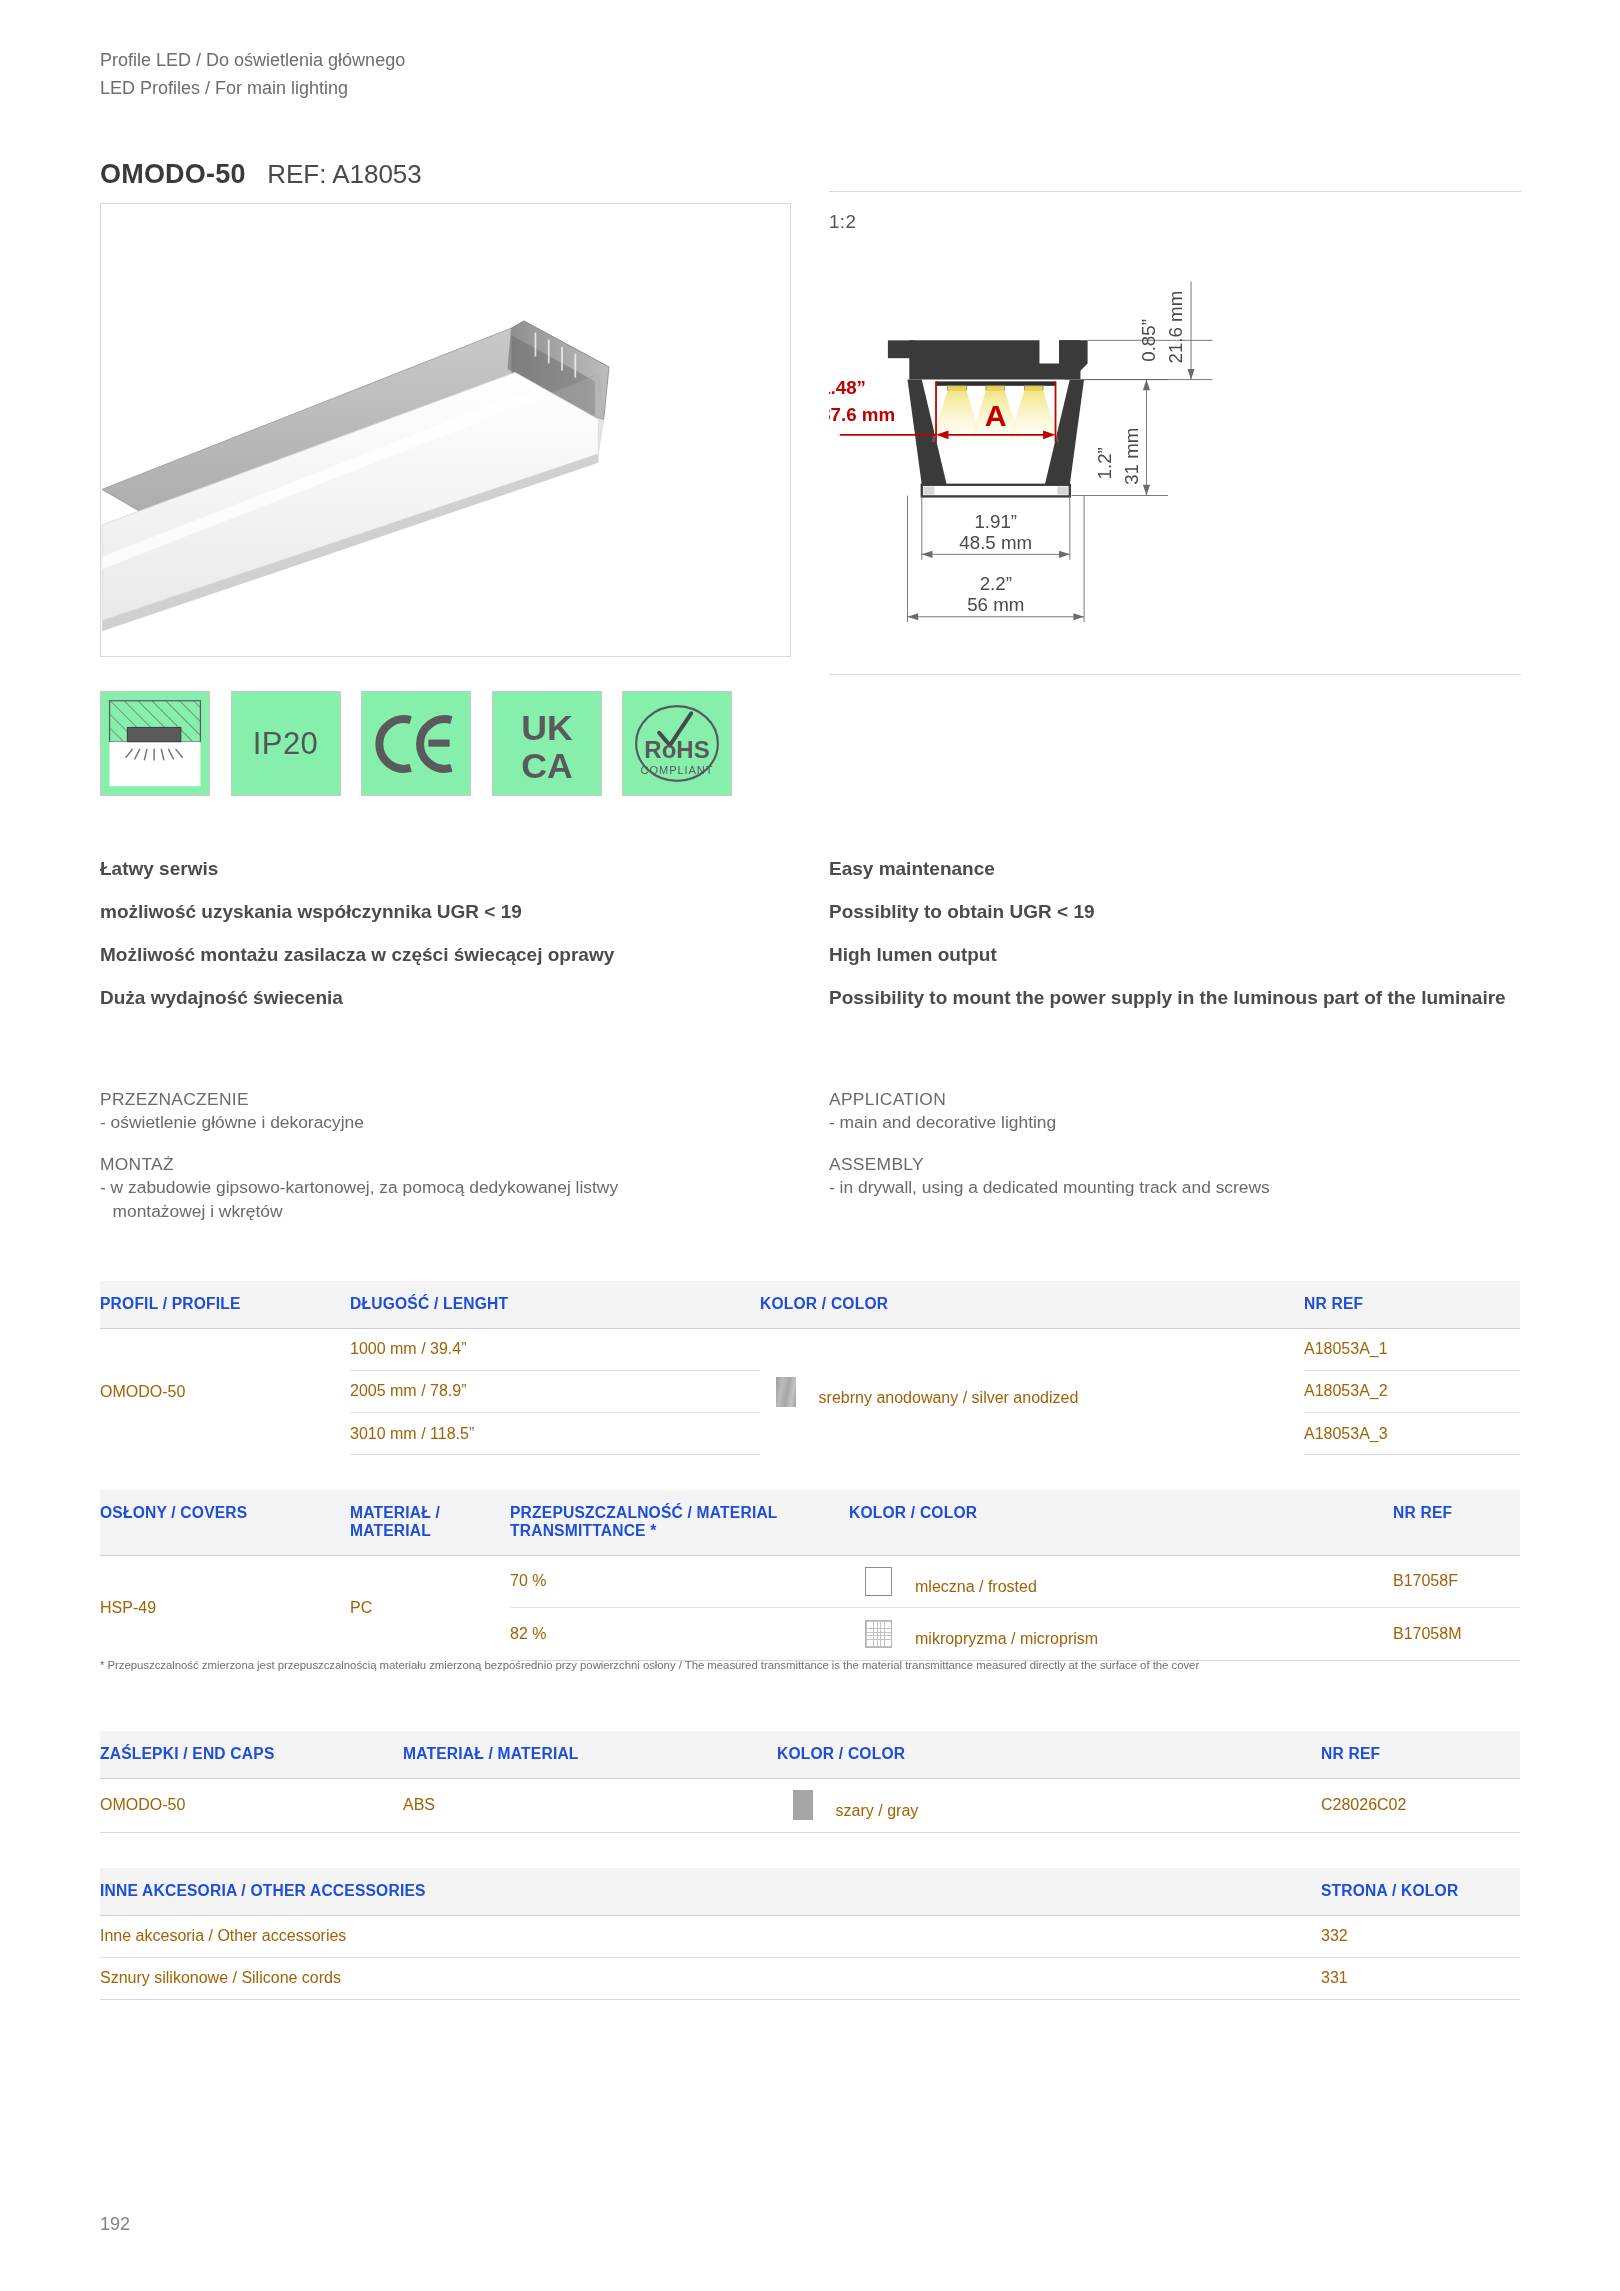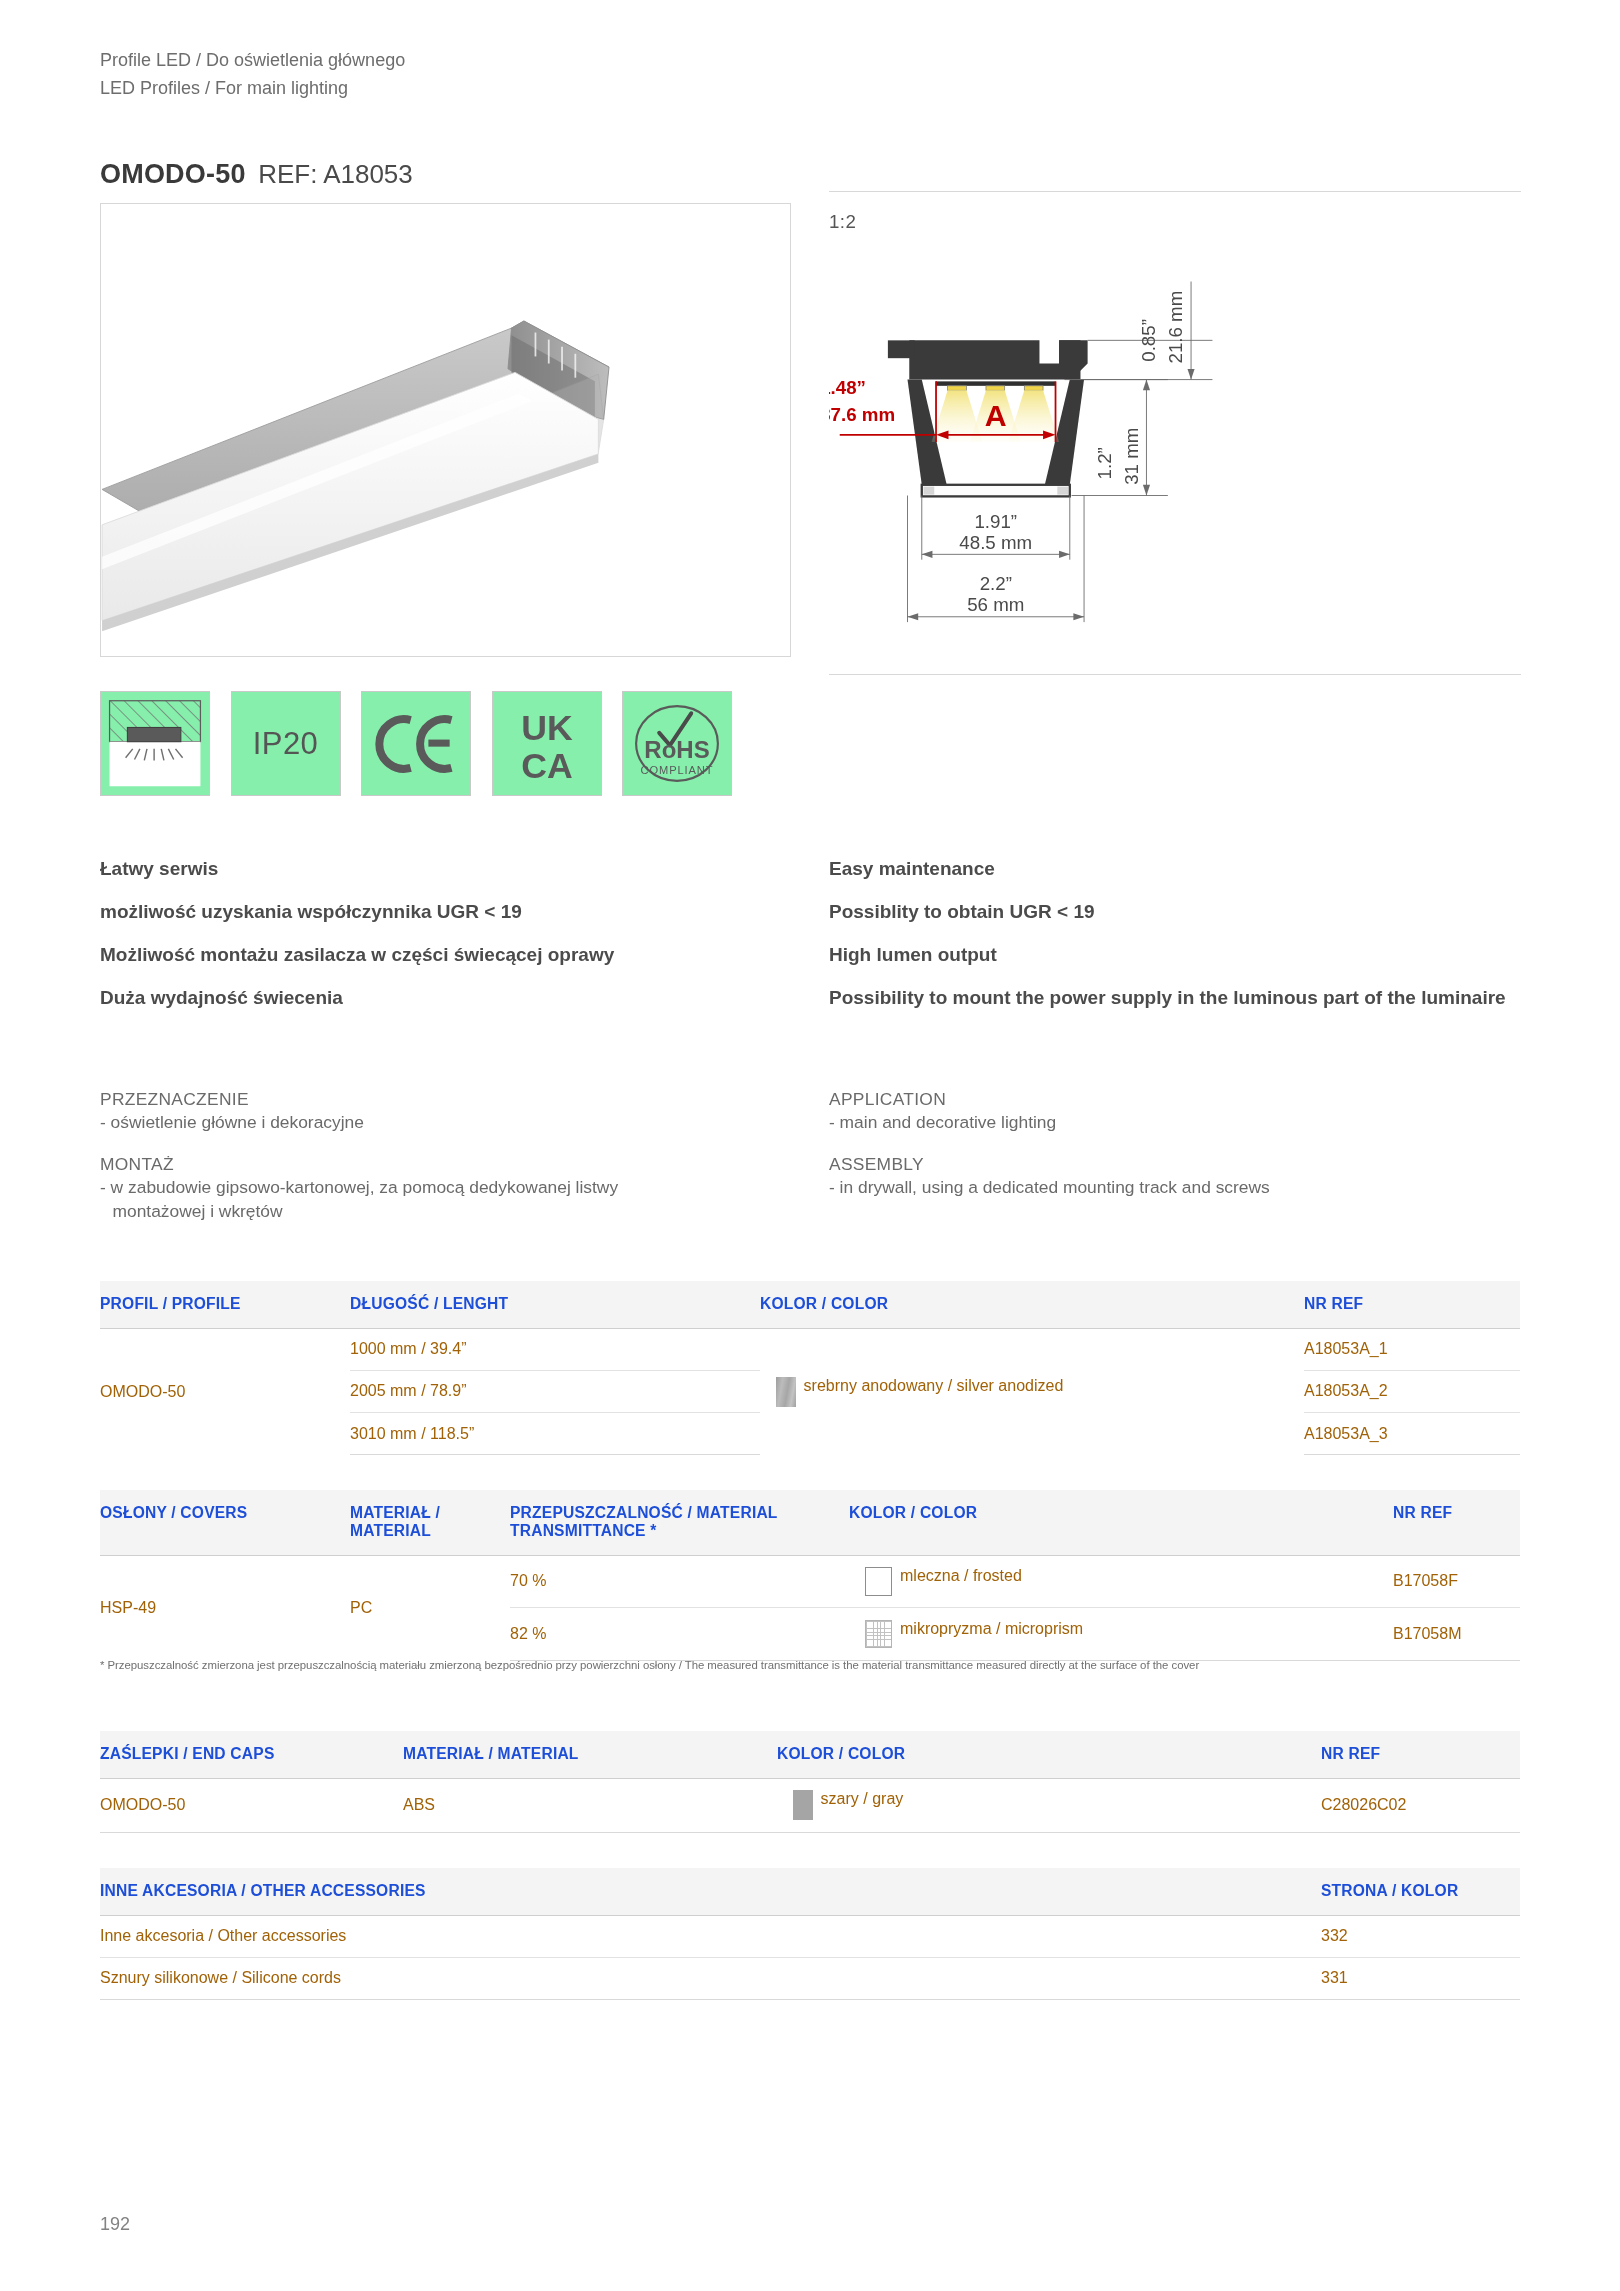--- a/index.html
+++ b/index.html
@@ -18,21 +18,21 @@
     position:absolute; left:100px; top:46px;
     font-size:18px; line-height:28px; color:#6d6d6d; font-weight:400;
   }
 
   
   .title-row {
     position:absolute; left:100px; top:159px;
     display:flex; align-items:baseline; gap:12.5px;
   }
   .title-model { font-size:27px; font-weight:bold; color:#3a3a3a; letter-spacing:0.2px; }
-  .title-ref { font-size:26px; font-weight:400; color:#4a4a4a; }
+  .title-ref { font-size:26px; font-weight:400; color:#4a4a4a;margin-left:9px; }
 
   
   .photo-box {
     position:absolute; left:100px; top:203px;
     width:691px; height:454px;
     border:0.9px solid #d7d7d7; background:#fff; overflow:hidden;
   }
   .photo-box svg { display:block; width:100%; height:100%; }
 
   
@@ -78,21 +78,21 @@
     background:#f4f4f4; text-align:left; font-size:15.6px; font-weight:bold;
     color:#1d4ed8; padding:14.3px 0 14.3px 0; letter-spacing:0.2px; vertical-align:top;
     border-bottom:0.9px solid #cfcfcf;
   }
   .tbl td {
     font-size:16px; color:#a16207; padding:11.6px 0; vertical-align:middle;
     border-bottom:0.9px solid #e2e2e2;
   }
   .tbl td.noline { border-bottom:none; }
   .tbl tr:last-child td { border-bottom:0.9px solid #d9d9d9; }
-  .swatch-cell { display:flex; align-items:flex-start; gap:8px;padding-left:16px; }
+  .swatch-cell { display:flex; align-items:flex-end; gap:23px;padding-left:16px; }
   .sw {
     width:19.6px; height:30px; flex:none; display:inline-block;
   }
   .sw-silver {
     background:linear-gradient(100deg,#9d9d9d 0%,#bcbcbc 28%,#a6a6a6 55%,#c3c3c3 78%,#a0a0a0 100%);
   }
   .sw-gray { background:#a5a5a5; }
   .sw-frost { width:27px; height:28.5px; border:1.2px solid #8d8d8d; background:#fff; }
   .sw-micro {
     width:27px; height:28.5px; border:1.2px solid #b4b4b4; background:#fff;

